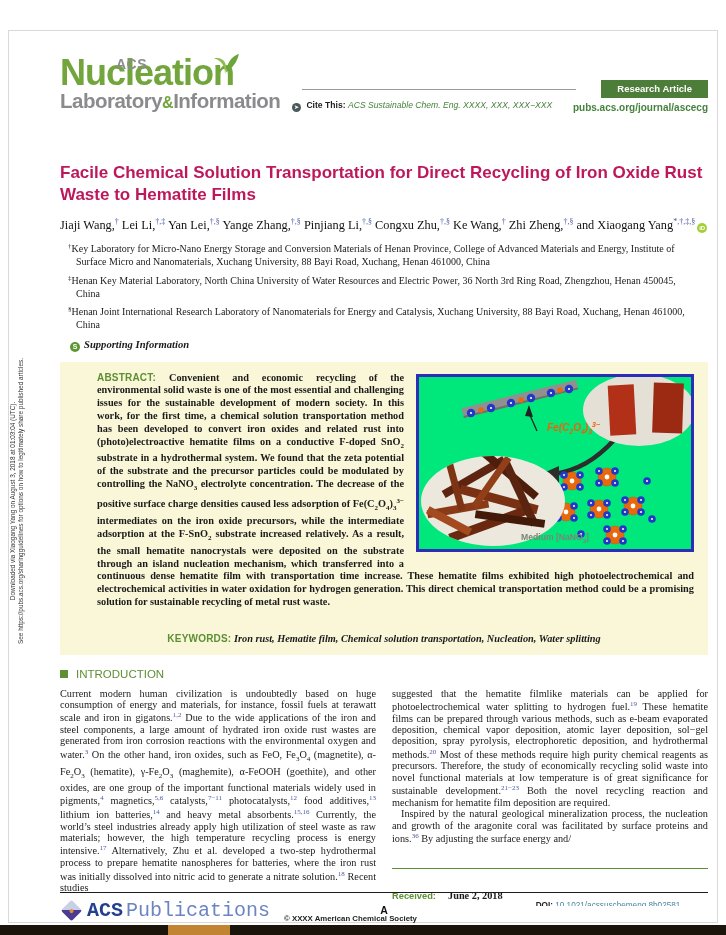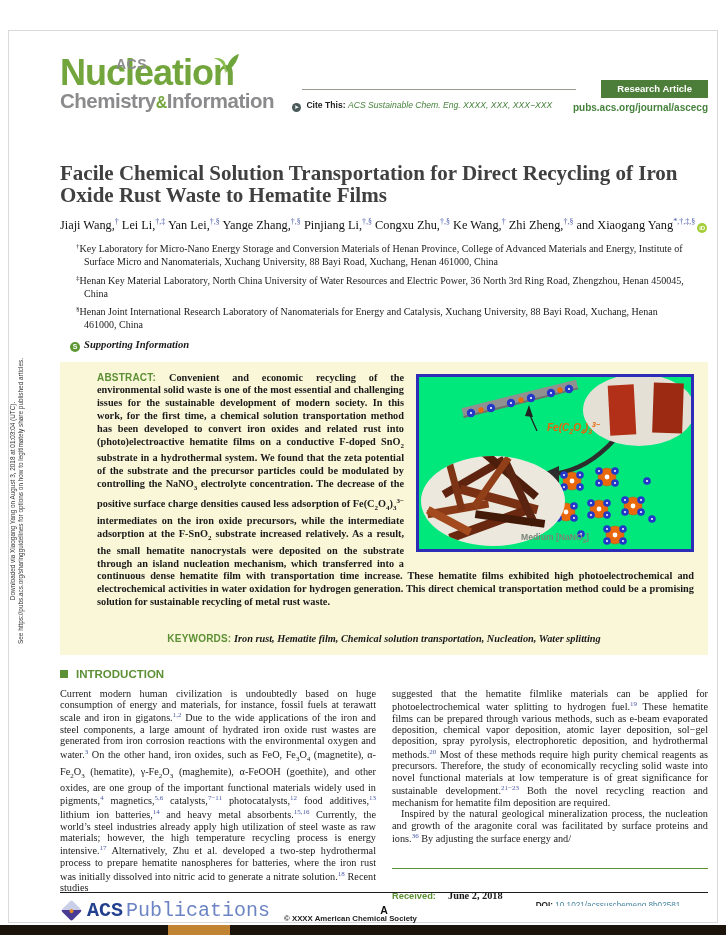--- a/index.html
+++ b/index.html
@@ -37,30 +37,30 @@
   .cite-row{position:absolute;left:232px;top:44px;font-family:"Liberation Sans",sans-serif;
       font-size:8.6px;white-space:nowrap;}
   .cite-icon{display:inline-block;width:9px;height:9px;border-radius:50%;
       background:#4a5a5a;color:#fff;font-size:6px;line-height:9px;text-align:center;
       vertical-align:-1px;margin-right:3px;}
   .cite-label{font-weight:bold;color:#222;}
   .cite-ref{font-style:italic;color:var(--cite-green);}
   .journal-url{position:absolute;right:0;top:46px;font-family:"Liberation Sans",sans-serif;
       font-weight:bold;font-size:10px;color:var(--cite-green);}
   
-  .title{font-family:Liberation Serif, serif;font-weight:bold;font-size:21px;
-      line-height:22px;color:#404040;margin-top:10px;}
+  .title{font-family:Liberation Sans, sans-serif;font-weight:bold;font-size:17px;
+      line-height:22px;color:#be185d;margin-top:10px;}
   .authors{margin-top:8px;font-size:12.3px;line-height:16px;color:#111;}
   .authors sup{color:var(--sup-blue);font-size:8px;}
   .orcid{display:inline-block;width:10px;height:10px;border-radius:50%;
       background:var(--orcid-green);color:#fff;font-family:"Liberation Sans",sans-serif;
       font-weight:bold;font-size:6px;line-height:10px;text-align:center;vertical-align:-1px;
       margin-left:2px;}
   .affils{margin-top:7px;}
-  .affils p{font-size:10px;line-height:12.6px;margin:3px 16px;padding-left:8px;text-indent:-8px;}
+  .affils p{font-size:10px;line-height:12.6px;margin:3px 8px;padding-left:8px;text-indent:-8px;}
   .affils sup{font-size:7px;}
   .supporting{margin-top:7px;font-size:10.6px;font-weight:bold;font-style:italic;
       padding-left:10px;}
   .si-icon{display:inline-block;width:10px;height:10px;border-radius:50%;background:#5d9732;
       color:#fff;font-style:normal;font-family:"Liberation Sans",sans-serif;font-size:7px;
       line-height:10px;text-align:center;vertical-align:-1px;margin-right:4px;}
   
   .abstract-box{margin-top:10px;background:var(--abstract-bg);padding:10px 14px 9px;}
   .abstract-graphic{float:right;width:278px;height:178px;margin:2px 0 6px 12px;
       border:3px solid var(--graphic-border);background:var(--graphic-green);
@@ -74,21 +74,21 @@
       font-family:"Liberation Sans",sans-serif;font-weight:bold;font-size:8.6px;}
   .g-medium sub{font-size:6px;color:inherit;}
   .abstract-text{font-size:10.3px;font-weight:bold;line-height:12.8px;text-align:justify;margin-left:23px;}
   .abstract-text sup,.abstract-text sub{color:inherit;font-size:7px;}
   .label-green{color:var(--accent-green);font-family:"Liberation Sans",sans-serif;
       font-weight:bold;font-size:10px;letter-spacing:.2px;}
   .keywords{clear:both;margin-top:24px;font-size:10.3px;font-weight:bold;font-style:italic;
       line-height:12.8px;text-align:center;}
   
   .section-head{margin:13px 0 8px;color:var(--accent-green);
-      font-family:"Liberation Sans",sans-serif;font-weight:bold;font-size:11.5px;}
+      font-family:"Liberation Sans",sans-serif;font-weight:normal;font-size:11.5px;}
   .sq{display:inline-block;width:8px;height:8px;background:var(--accent-green);
       margin-right:8px;vertical-align:-.5px;}
   .columns{display:flex;gap:16px;height:218px;overflow:hidden;}
   .col{flex:1;font-size:10.25px;line-height:11.35px;text-align:justify;}
   .col p+p{text-indent:9px;}
   .col sup{color:var(--sup-blue);font-size:7px;}
   .col sub{font-size:7px;}
   .pubbox{position:relative;margin-top:23px;border-top:1.2px solid var(--accent-green);
       padding-top:20px;height:52px;}
   .pubrow{font-size:10.3px;line-height:13px;font-weight:bold;}
@@ -137,21 +137,21 @@
     <div class="logo-line1">
       <span>Nucleation</span>
       <span class="leaf">
         <svg width="28" height="24" viewBox="0 0 30 26">
           <path d="M14 24 C14 15 10 9 2 7 C11 5 16 11 15 19 Z" fill="#8cbe4f"></path>
           <path d="M15 22 C16 12 21 5 29 2 C27 12 21 18 15 22 Z" fill="#6da53a"></path>
         </svg>
       </span>
     </div>
     <div class="logo-line2">
-      <span>Chemistry</span><span class="amp">&amp;</span><span>Information</span>
+      <span>Laboratory</span><span class="amp">&amp;</span><span>Information</span>
     </div>
     <div class="hline"></div>
     <div class="badge">Research Article</div>
     <div class="cite-row">
       <span class="cite-icon">➤</span>
       <span class="cite-label">Cite This:</span>
       <span class="cite-ref">ACS Sustainable Chem. Eng. XXXX, XXX, XXX−XXX</span>
     </div>
     <div class="journal-url">pubs.acs.org/journal/ascecg</div>
   </div>

